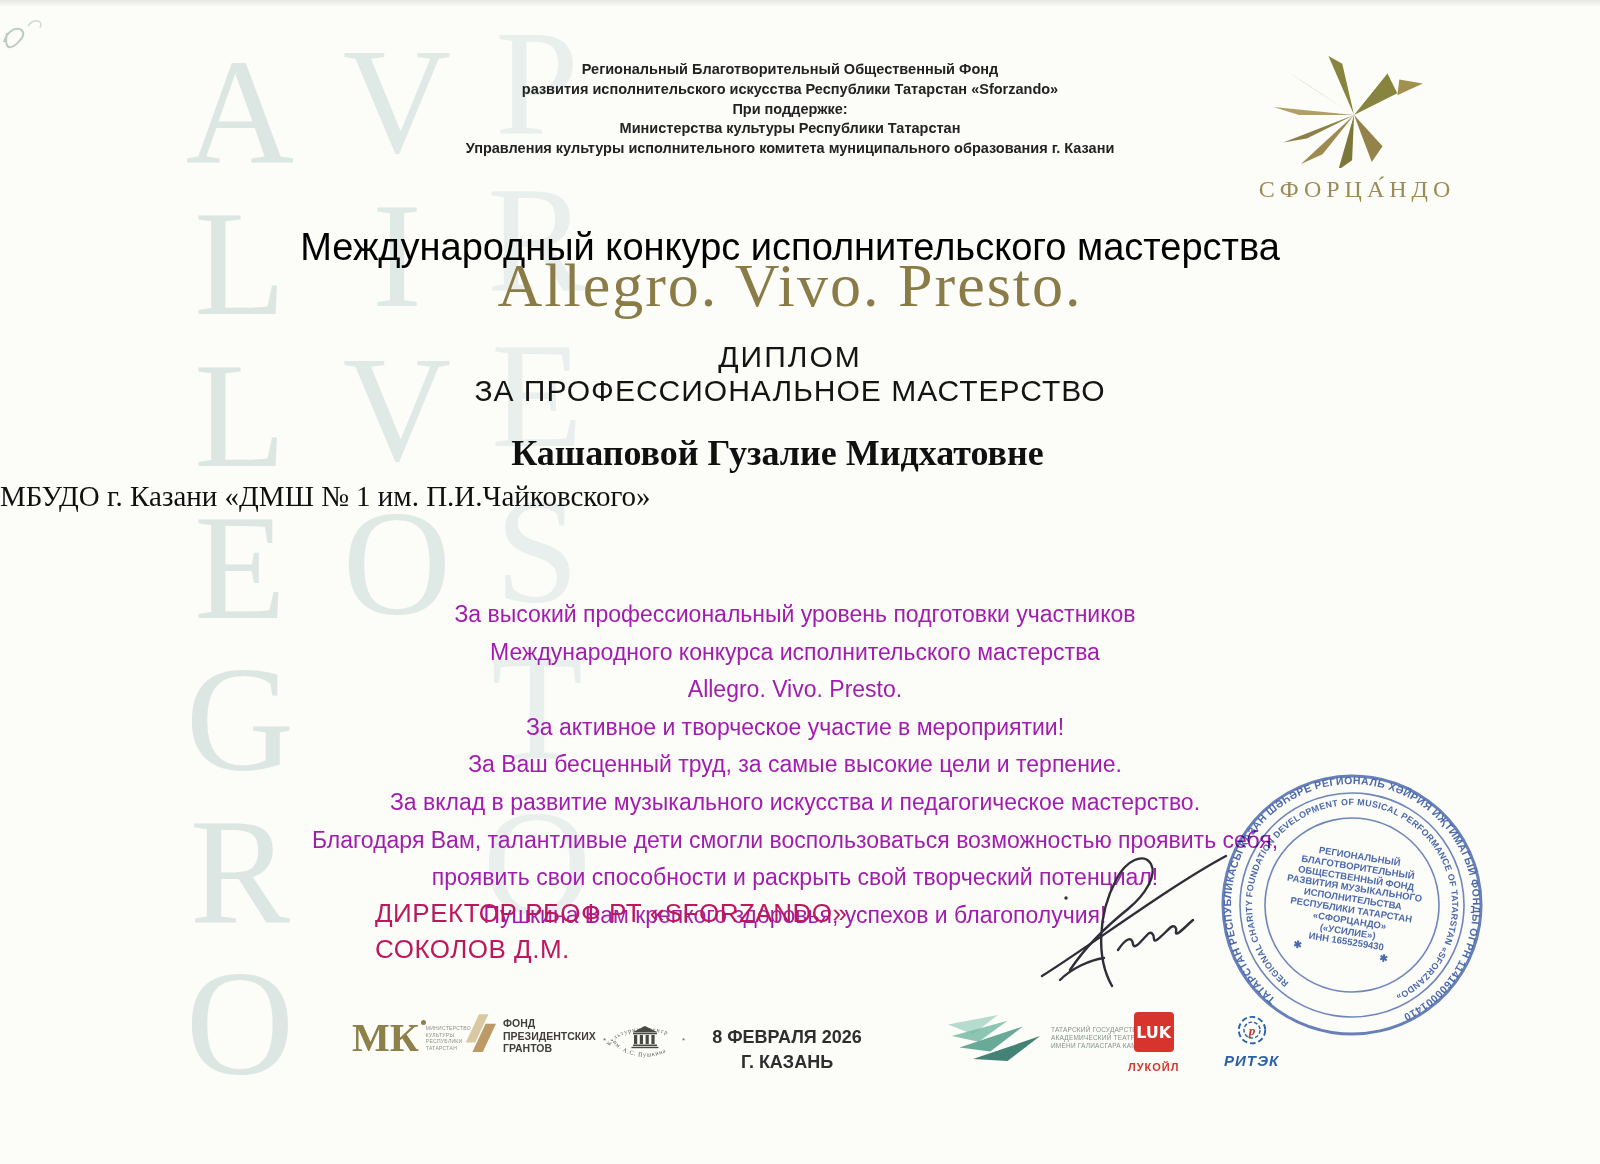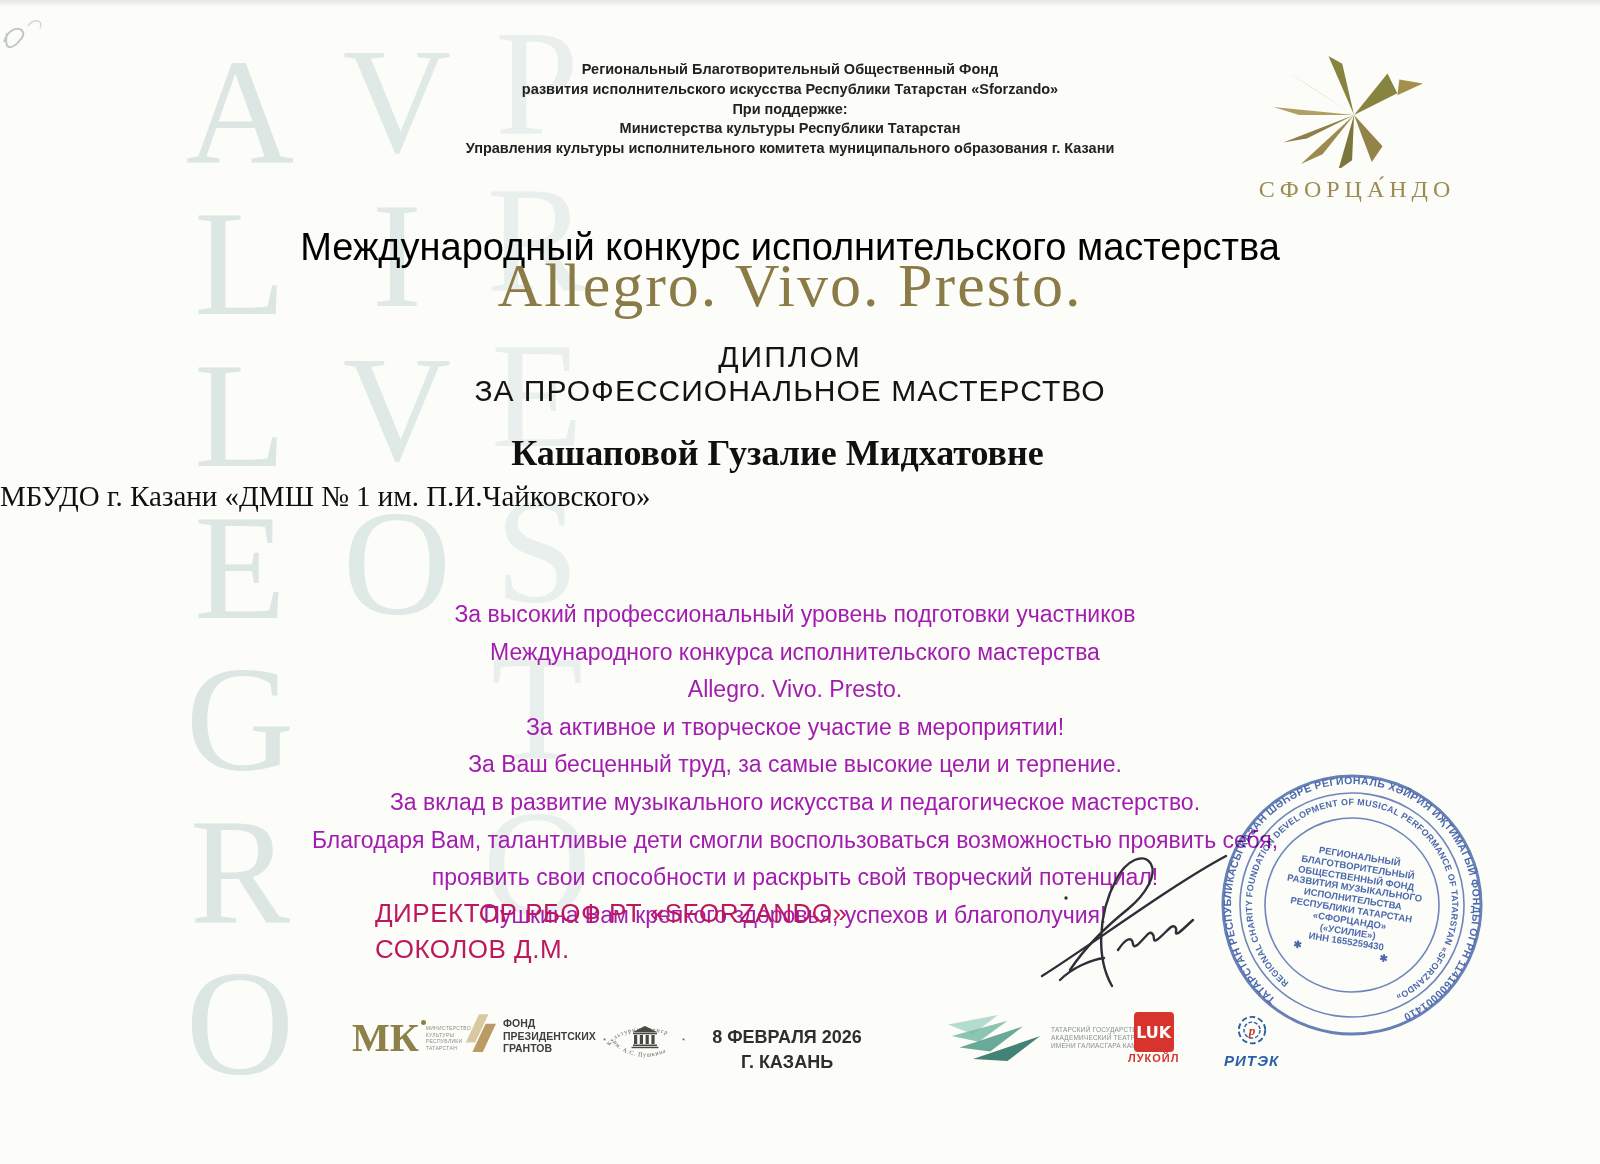--- a/index.html
+++ b/index.html
@@ -67,21 +67,21 @@
               color:#8d8049;line-height:1;position:relative;}
   .mk-dot{position:absolute;right:-7px;top:2px;width:5px;height:5px;border-radius:50%;background:#8d8049;}
   .tiny-lines{font-size:5px;line-height:6.5px;color:#8f8d85;letter-spacing:.3px;}
   .grants{left:462px;top:1012px;}
   .grants-text{font-size:10.5px;line-height:12.5px;font-weight:bold;color:#3f3e3a;}
   .pushkin{left:600px;top:1010px;}
   .date-block{position:absolute;left:687px;top:1025px;width:200px;text-align:center;
               font-weight:bold;font-size:18px;line-height:25px;color:#2e2e2e;}
   .theater{left:948px;top:1014px;}
   .theater-text{font-size:6.5px;line-height:8px;color:#84928d;letter-spacing:.2px;}
-  .lukoil{left:1128px;top:1012px;flex-direction:column;gap:0;}
+  .lukoil{left:1128px;top:1012px;flex-direction:column;gap:9px;}
   .luk-box{width:40px;height:40px;background:#d6342c;border-radius:4px;display:flex;
            align-items:center;justify-content:center;font-family:"DejaVu Sans",sans-serif;
            font-weight:bold;font-size:16px;color:#ffffff;}
   .luk-label{font-weight:bold;font-size:11px;letter-spacing:1px;color:#d6342c;}
   .ritek{left:1224px;top:1014px;flex-direction:column;gap:2px;}
   .ritek-label{font-style:italic;font-weight:bold;font-size:15px;letter-spacing:1px;color:#2b5fa8;}
 
   .corner-artifact{position:absolute;left:0;top:6px;z-index:1;}
 </style>
 </head>

